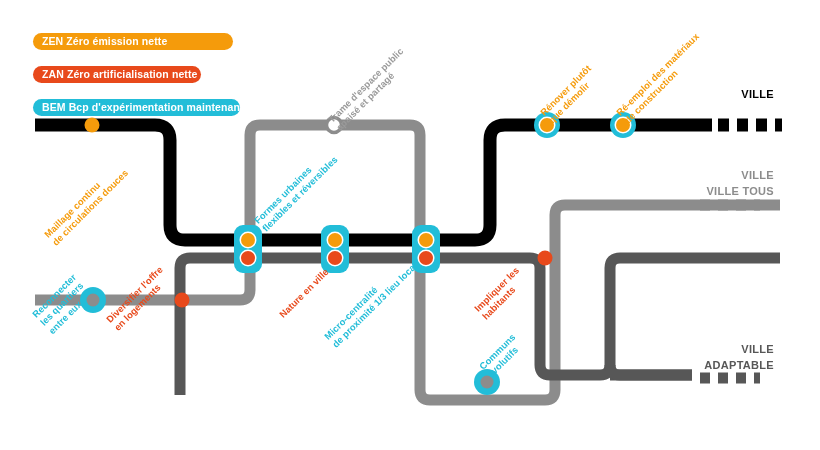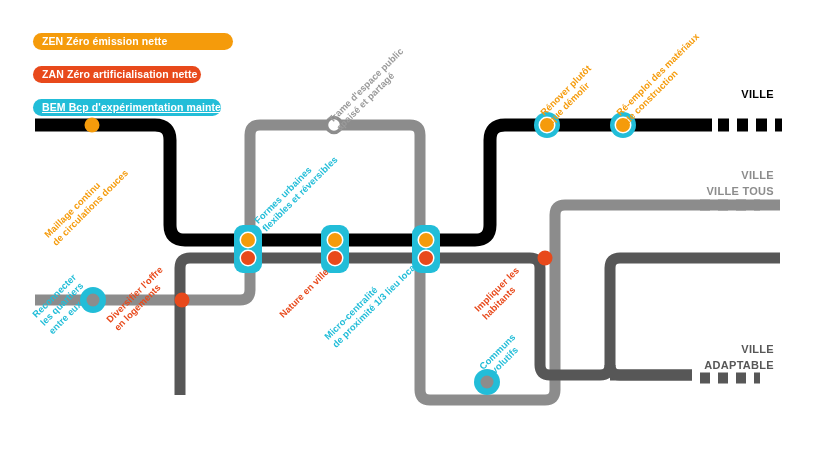--- a/index.html
+++ b/index.html
@@ -25,21 +25,21 @@
     letter-spacing:.1px;
     line-height:17px;
     height:17px;
     padding:0 9px;
     margin-bottom:16px;
     white-space:nowrap;
     box-sizing:border-box;
   }
   .chip-zen{background:#F59B0B;width:200px;}
   .chip-zan{background:#E8491B;width:168px;}
-  .chip-bem{background:#22BDD8;width:188px;text-decoration:underline;}
+  .chip-bem{background:#22BDD8;width:207px;}
 
   
   .terminus{
     position:absolute;
     text-align:right;
     font-weight:bold;
     font-size:11px;
     line-height:16px;
     letter-spacing:.3px;
     white-space:nowrap;

